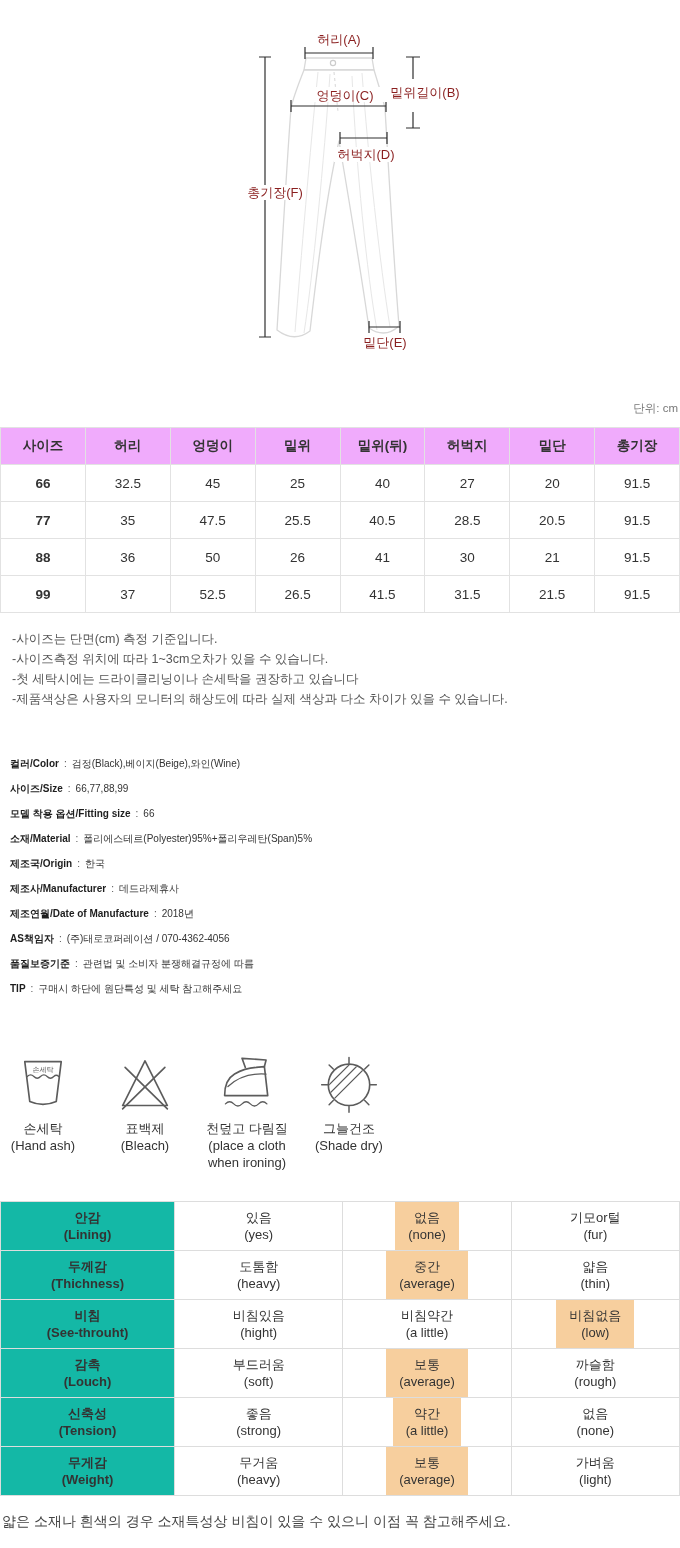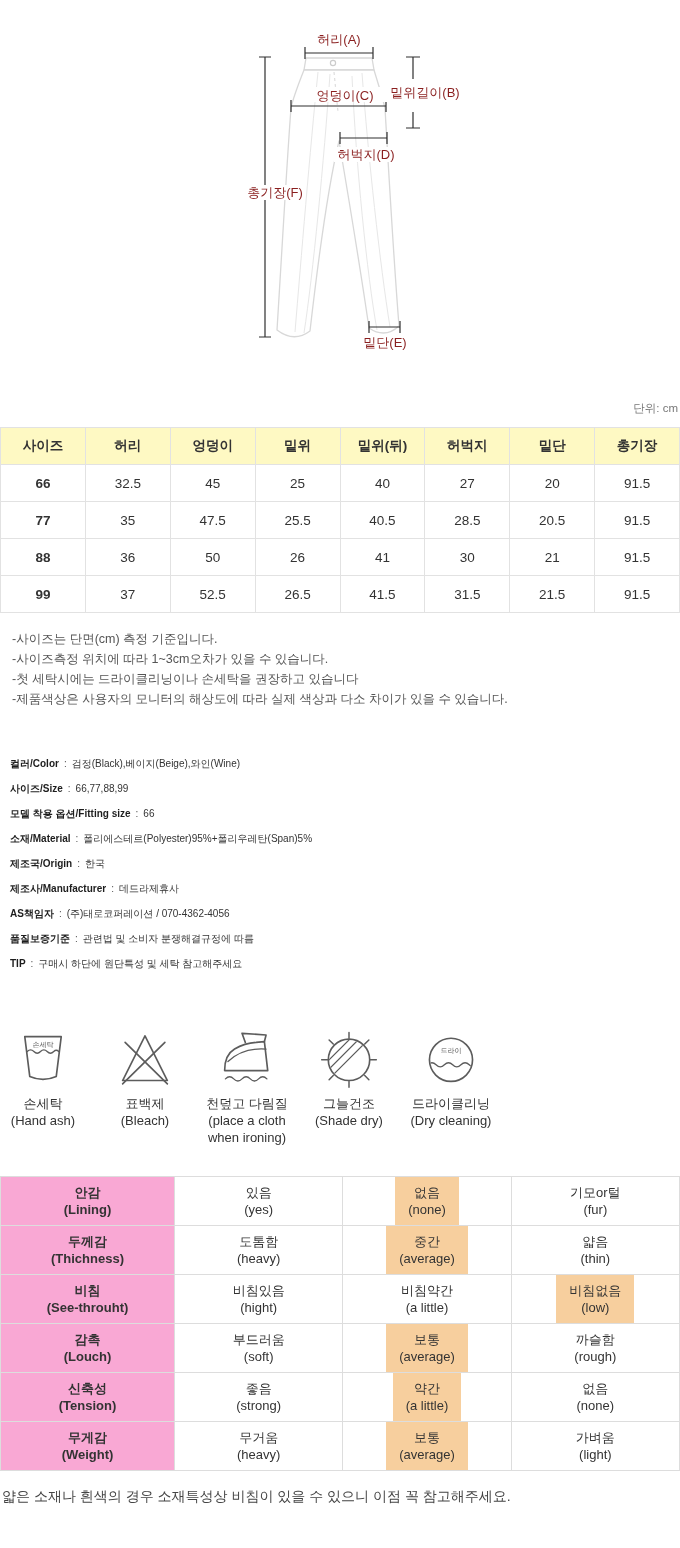--- a/index.html
+++ b/index.html
@@ -7,42 +7,42 @@
   .page{width:680px;overflow:hidden;}
 
   
   .diagram{width:556px;height:420px;position:relative;}
   .diagram svg{display:block;}
 
   
   .size-table{width:100%;border-collapse:collapse;table-layout:fixed;margin-top:7px;
               text-align:center;font-size:13.5px;color:#333;}
   .size-table th,.size-table td{border:1px solid #e2e2e2;height:36px;padding:0;}
-  .size-table th{background:#fef9c3;font-weight:700;}
+  .size-table th{background:#f0abfc;font-weight:700;}
   .size-table td.first{font-weight:700;}
 
   
   .notes{margin:16px 0 0 12px;font-size:12.5px;color:#555;line-height:20px;}
 
   
   .product-info{margin:42px 0 0 10px;font-size:10px;line-height:25px;color:#333;}
   .pi-row .lbl{font-weight:700;color:#1d1d1d;}
   .pi-row .sep{margin:0 5px;color:#555;}
 
   
   .care{margin-top:52px;display:flex;justify-content:flex-start;align-items:flex-start;gap:16px;}
   .care-item{display:flex;flex-direction:column;align-items:center;width:86px;}
   .care-item svg{width:58px;height:62px;}
   .care-label{margin-top:5px;font-size:13px;color:#333;text-align:center;line-height:17px;white-space:nowrap;}
 
   
   .fabric-table{width:100%;border-collapse:collapse;table-layout:fixed;margin-top:30px;
                 text-align:center;font-size:13px;color:#333;}
   .fabric-table td{border:1px solid #ddd;height:48px;padding:0;line-height:17px;}
-  .fabric-table td.rowhead{background:#f9a8d4;font-weight:700;}
+  .fabric-table td.rowhead{background:#14b8a6;font-weight:700;}
   .opt{display:inline-block;padding:7px 13px;line-height:17px;}
   .opt.hl{background:#f7cf9e;}
 
   
   .bottom-note{margin:17px 0 0 2px;font-size:14px;color:#444;}
 </style>
 </head>
 <body>
 
 <div class="page">
@@ -178,20 +178,23 @@
       <span class="lbl">모델 착용 옵션/Fitting size</span><span class="sep">:</span><span class="val">66</span>
     </div>
     <div class="pi-row">
       <span class="lbl">소재/Material</span><span class="sep">:</span><span class="val">폴리에스테르(Polyester)95%+폴리우레탄(Span)5%</span>
     </div>
     <div class="pi-row">
       <span class="lbl">제조국/Origin</span><span class="sep">:</span><span class="val">한국</span>
     </div>
     <div class="pi-row">
       <span class="lbl">제조사/Manufacturer</span><span class="sep">:</span><span class="val">데드라제휴사</span>
+    </div>
+    <div class="pi-row">
+      <span class="lbl">제조연월/Date of Manufacture</span><span class="sep">:</span><span class="val">2018년</span>
     </div>
     <div class="pi-row">
       <span class="lbl">AS책임자</span><span class="sep">:</span><span class="val">(주)태로코퍼레이션 / 070-4362-4056</span>
     </div>
     <div class="pi-row">
       <span class="lbl">품질보증기준</span><span class="sep">:</span><span class="val">관련법 및 소비자 분쟁해결규정에 따름</span>
     </div>
     <div class="pi-row">
       <span class="lbl">TIP</span><span class="sep">:</span><span class="val">구매시 하단에 원단특성 및 세탁 참고해주세요</span>
     </div>
@@ -256,38 +259,20 @@
         <g clip-path="url(#clip-shade)" stroke="#5c5c5c" stroke-width="1.5" fill="none">
           <path d="M14,56 L62,8 M8,50 L56,2 M5,42 L48,-1 M2,32 L38,-4 M0,20 L26,-6"></path>
         </g>
       </svg>
       <div class="care-label">
         <div>그늘건조</div>
         <div>(Shade dry)</div>
       </div>
     </div>
 
-    <div class="care-item">
-      <svg viewBox="0 0 70 70">
-        <defs>
-            <clipPath id="clip-dry">
-              <circle cx="35" cy="36" r="25"></circle>
-            </clipPath>
-          </defs>
-        <circle cx="35" cy="36" r="26" stroke="#5c5c5c" fill="none" stroke-width="2"></circle>
-        <g clip-path="url(#clip-dry)" stroke="#5c5c5c" stroke-width="1.6" fill="none" stroke-linecap="round">
-          <path d="M7,42 q5,-5 10,0 q5,5 10,0 q5,-5 10,0 q5,5 10,0 q5,-5 10,0 q5,5 10,0"></path>
-        </g>
-        <text x="35" y="28" text-anchor="middle" font-size="8.5" fill="#555" font-family="Liberation Sans, DejaVu Sans, sans-serif">드라이</text>
-      </svg>
-      <div class="care-label">
-        <div>드라이클리닝</div>
-        <div>(Dry cleaning)</div>
-      </div>
-    </div>
 
   </div>
 
   <table class="fabric-table">
     <colgroup>
         <col style="width:174px">
         <col>
         <col>
         <col>
       </colgroup>

